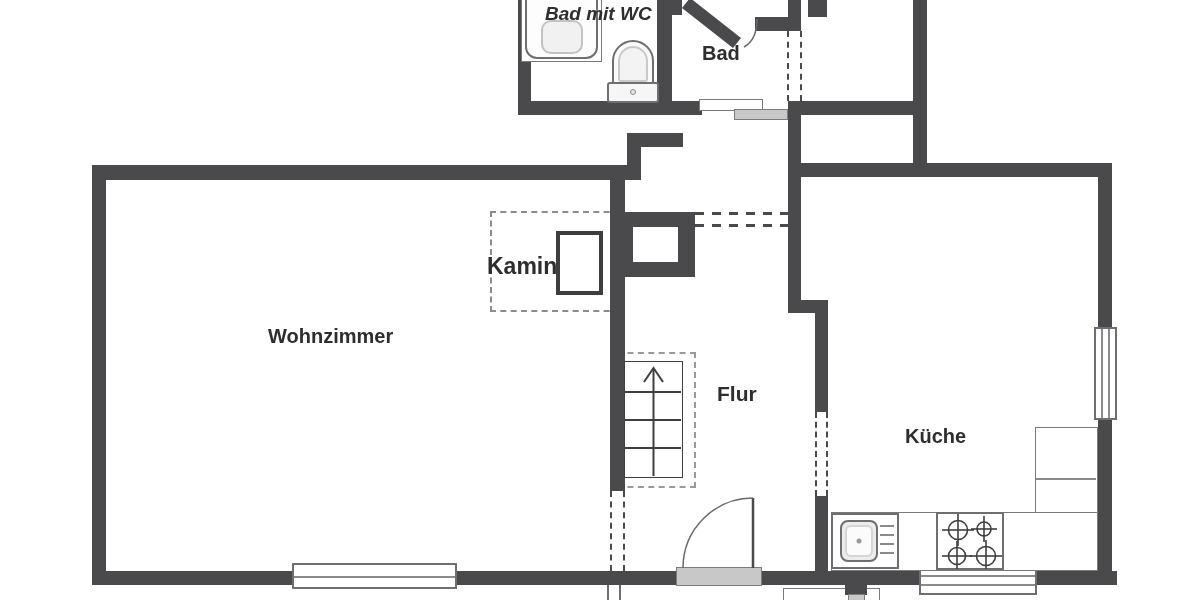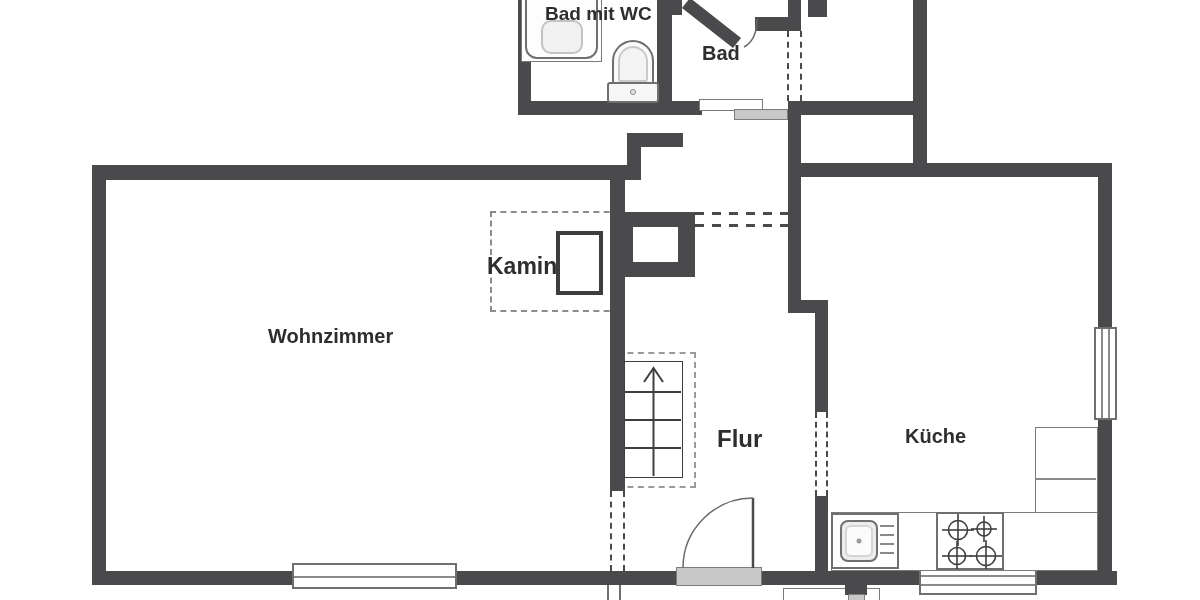--- a/index.html
+++ b/index.html
@@ -147,20 +147,20 @@
 
     <g stroke="#8a8a8a" stroke-width="2">
       <line x1="880" y1="526" x2="894" y2="526"></line>
         <line x1="880" y1="535" x2="894" y2="535"></line>
       <line x1="880" y1="544" x2="894" y2="544"></line>
         <line x1="880" y1="553" x2="894" y2="553"></line>
     </g>
     <circle cx="859" cy="541" r="2.5" fill="#9a9a9a"></circle>
   </svg>
 
-  <div class="room-label" style="left:545px;top:3px;font-size:19px;">Bad mit WC</div>
+  <div class="room-label" style="left:545px;top:3px;font-size:19px;font-style:italic;">Bad mit WC</div>
   <div class="room-label" style="left:702px;top:42px;font-size:20px;">Bad</div>
   <div class="room-label" style="left:487px;top:253px;font-size:23px;">Kamin</div>
   <div class="room-label" style="left:268px;top:325px;font-size:20px;">Wohnzimmer</div>
-  <div class="room-label" style="left:717px;top:382px;font-size:24px;margin-top:43px;">Flur</div>
+  <div class="room-label" style="left:717px;top:382px;font-size:21px;">Flur</div>
   <div class="room-label" style="left:905px;top:425px;font-size:20px;">Küche</div>
 
 </div>
 
 </body></html>

